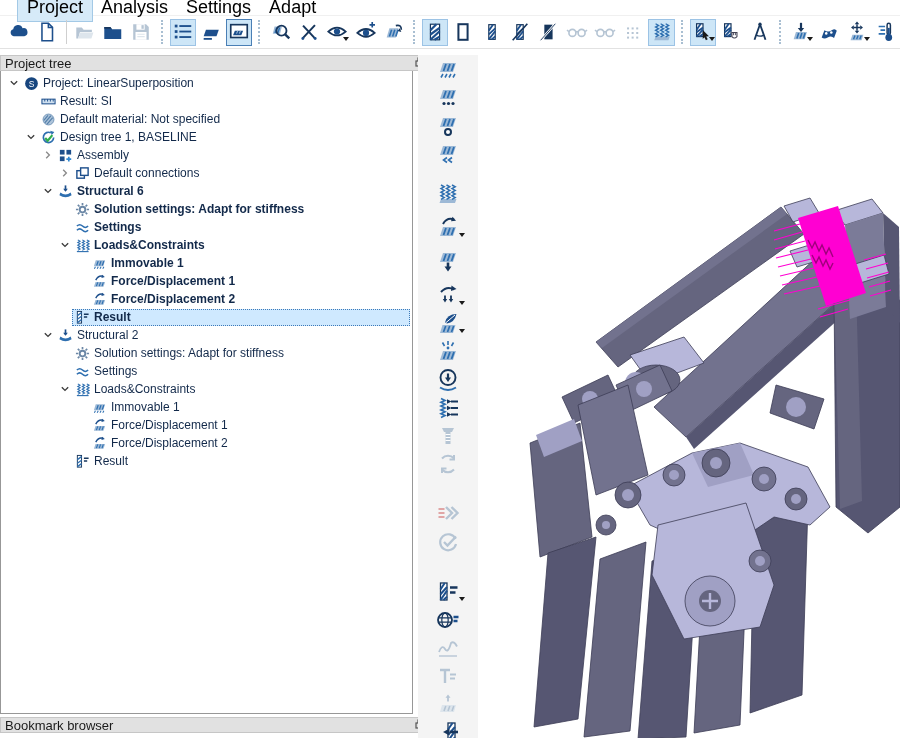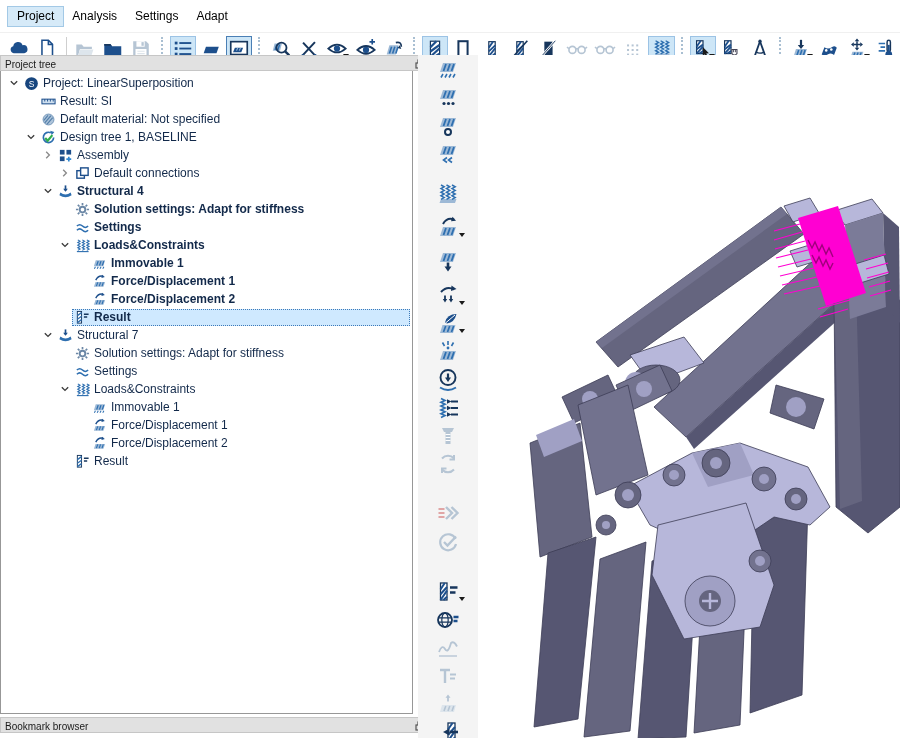--- a/index.html
+++ b/index.html
@@ -1,33 +1,33 @@
 <!DOCTYPE html>
 <html><head>
 <meta charset="utf-8">
 <style>
   *{margin:0;padding:0;box-sizing:border-box}
   html,body{background:#fff}
   #app{position:relative;width:900px;height:738px;background:#fff;overflow:hidden;
        font-family:"Liberation Sans",sans-serif;color:#111;-webkit-font-smoothing:antialiased}
   
-  .menubar{height:33px;display:flex;align-items:center;padding-left:8px;font-size:12px;border-bottom:1px solid #f0f0f0}
+  .menubar{height:16px;display:flex;align-items:center;padding-left:18px;font-size:18px;border-bottom:1px solid #f0f0f0}
   .menu-item{padding:2px 9px 3px;cursor:default;color:#000}
   .menu-item.active{background:#d6eaf8;outline:1px solid #a3c9e6}
   
   .toolbar{height:33px;display:flex;align-items:center;padding-left:5px;border-bottom:1px solid #e2e2e2}
   .tb-btn{width:27px;height:27px;display:flex;align-items:center;justify-content:center;margin:0 1px;position:relative;border:1px solid transparent}
   .tb-btn.active{background:#cde6f7;border:1px solid #9cc3e5}
   .tb-btn.bordered{background:#cde6f7;border:1px solid #4a7fb5}
   .tb-sep{width:1px;height:24px;background:#cfcfcf;margin:0 4px}
   .tb-handle{width:3px;height:24px;border-left:2px dotted #a9bfd2;margin:0 5px}
   .caret{position:absolute;right:0;bottom:1px;width:0;height:0;border:3px solid transparent;border-top:4px solid #1a1a1a}
   
   .panel-header{position:absolute;left:0;width:449px;height:16px;background:#e1e1e1;border:1px solid #c6c6c6;
-    display:flex;align-items:flex-end;font-size:10px;color:#1a1a1a;padding:0 4px}
+    display:flex;align-items:flex-start;font-size:13px;color:#1a1a1a;padding:0 4px}
   .panel-header .ph-title{flex:1}
   .ph-btn{width:14px;height:12px;display:flex;align-items:center;justify-content:center;margin-left:3px}
   .tree-body{position:absolute;left:0;top:71px;width:413px;height:643px;background:#fff;border:1px solid #979797;border-top:none;overflow:hidden;padding-top:3px}
   
   .tree-row{height:18px;display:flex;align-items:center;font-size:12px;color:#12294a;white-space:nowrap;cursor:default}
   .tree-row .spacer{flex:none}
   .exp{width:15px;height:14px;flex:none;display:flex;align-items:center;justify-content:center}
   .row-core{display:flex;align-items:center;height:17px;padding:0 3px 0 1px;border:1px dotted transparent}
   .row-core .lbl{margin-left:4px}
   .tree-row.bold .lbl{font-weight:bold}
@@ -407,21 +407,21 @@
           </svg>
         </span>
         <span class="row-core">
           <span class="tico">
             <svg viewBox="0 0 16 16" width="15" height="15">
               <path d="M8,1.5v5.5" stroke="#1d4f8c" stroke-width="1.8"></path>
               <path d="M5.5,5L8,8.2L10.5,5z" fill="#1d4f8c"></path>
               <path d="M2.5,9q5.5,4.5 11,0l1,3q-6.5,4.5 -13,0z" fill="#2e6fb0"></path>
             </svg>
           </span>
-          <span class="lbl">Structural  4</span>
+          <span class="lbl">Structural  6</span>
         </span>
       </div>
       <div class="tree-row bold">
         <span class="spacer" style="width: 56px;"></span>
         <span class="exp"></span>
         <span class="row-core">
           <span class="tico">
             <svg viewBox="0 0 16 16" width="15" height="15">
               <circle cx="8" cy="8" r="3" fill="none" stroke="#6b87a6" stroke-width="2"></circle>
               <g stroke="#6b87a6" stroke-width="1.8">
@@ -531,21 +531,21 @@
           </svg>
         </span>
         <span class="row-core">
           <span class="tico">
             <svg viewBox="0 0 16 16" width="15" height="15">
               <path d="M8,1.5v5.5" stroke="#1d4f8c" stroke-width="1.8"></path>
               <path d="M5.5,5L8,8.2L10.5,5z" fill="#1d4f8c"></path>
               <path d="M2.5,9q5.5,4.5 11,0l1,3q-6.5,4.5 -13,0z" fill="#2e6fb0"></path>
             </svg>
           </span>
-          <span class="lbl">Structural  7</span>
+          <span class="lbl">Structural  2</span>
         </span>
       </div>
       <div class="tree-row">
         <span class="spacer" style="width: 56px;"></span>
         <span class="exp"></span>
         <span class="row-core">
           <span class="tico">
             <svg viewBox="0 0 16 16" width="15" height="15">
               <circle cx="8" cy="8" r="3" fill="none" stroke="#6b87a6" stroke-width="2"></circle>
               <g stroke="#6b87a6" stroke-width="1.8">

